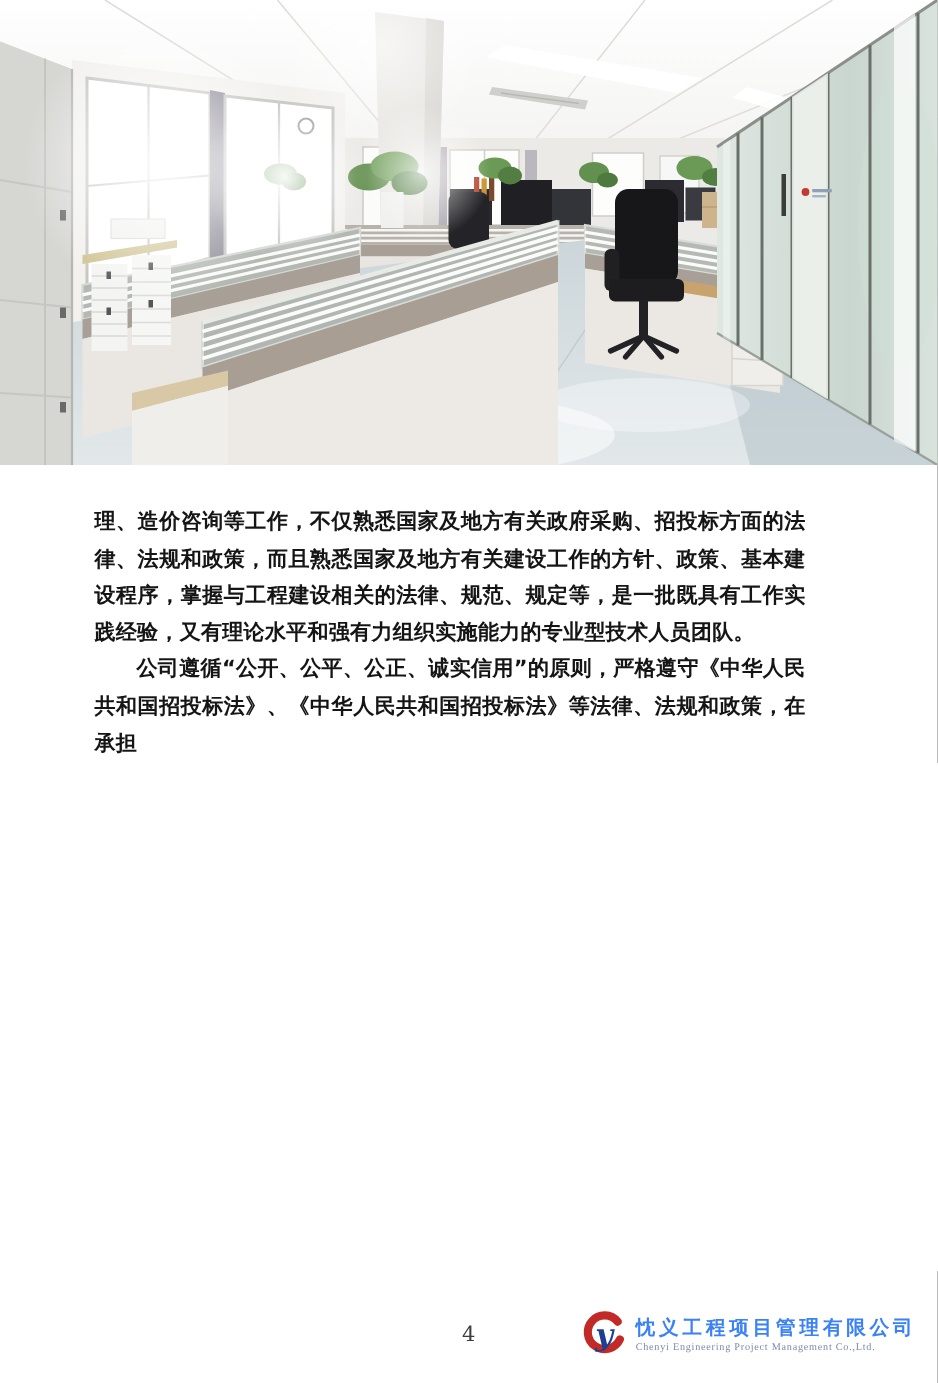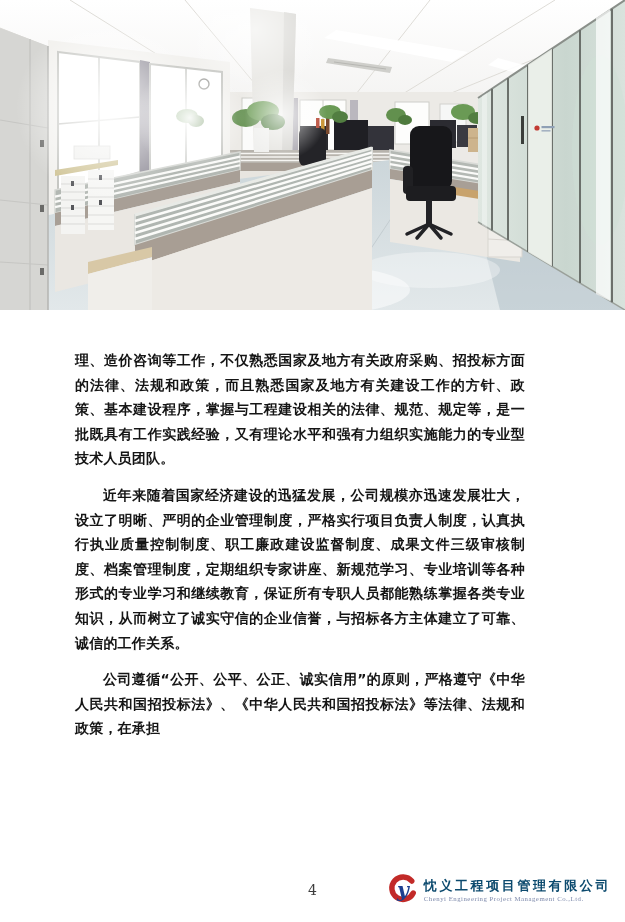--- a/index.html
+++ b/index.html
@@ -7,33 +7,33 @@
     position:relative;width:625px;height:922px;margin:0 auto;background:#ffffff;
     overflow:hidden;font-family:"DejaVu Sans","Liberation Sans",sans-serif;
   }
   .photo-wrap{position:absolute;top:0;left:0;width:625px;height:310px;overflow:hidden;}
   .photo-wrap svg{display:block;}
   .body-text{
     position:absolute;top:336px;left:63px;width:474px;
     color:#151515;font-size:14px;line-height:24.6px;font-weight:600;
     text-align:justify;text-justify:inter-ideograph;letter-spacing:.2px;
   }
-  .body-text p{margin:12px;}
+  .body-text p{margin:0;}
   .body-text p.indent{text-indent:2em;}
   .page-number{
     position:absolute;left:0;right:0;bottom:24px;text-align:center;
     font-family:"DejaVu Serif","Liberation Serif",serif;font-size:14px;color:#3d3d3d;
   }
   .logo{
     position:absolute;right:14px;bottom:15px;display:flex;align-items:center;gap:5px;
   }
   .logo-mark{width:34px;height:34px;flex:0 0 auto;}
   .logo-text{display:flex;flex-direction:column;}
   .logo-text .cn{
-    color:#0c4a6e;font-weight:bold;font-size:13px;letter-spacing:2.6px;line-height:15px;white-space:nowrap;
+    color:#3b82f6;font-weight:bold;font-size:13px;letter-spacing:2.6px;line-height:15px;white-space:nowrap;
   }
   .logo-text .en{
     color:#7d89ab;font-size:6.8px;letter-spacing:.5px;margin-top:2px;
     font-family:"Liberation Serif","DejaVu Serif",serif;white-space:nowrap;
   }
 </style>
 </head>
 <body>
 
 <div class="page">
@@ -288,21 +288,20 @@
         <circle cx="108" cy="108" r="92" fill="url(#bloom)"></circle>
         <circle cx="190" cy="118" r="55" fill="url(#bloom)"></circle>
         <circle cx="282" cy="115" r="45" fill="url(#bloom)" opacity=".8"></circle>
         <circle cx="255" cy="30" r="70" fill="url(#bloom)" opacity=".7"></circle>
       </g>
     </svg>
   </div>
 
   <div class="body-text">
     <p>理、造价咨询等工作，不仅熟悉国家及地方有关政府采购、招投标方面的法律、法规和政策，而且熟悉国家及地方有关建设工作的方针、政策、基本建设程序，掌握与工程建设相关的法律、规范、规定等，是一批既具有工作实践经验，又有理论水平和强有力组织实施能力的专业型技术人员团队。</p>
-    <p class="indent">近年来随着国家经济建设的迅猛发展，公司规模亦迅速发展壮大，设立了明晰、严明的企业管理制度，严格实行项目负责人制度，认真执行执业质量控制制度、职工廉政建设监督制度、成果文件三级审核制度、档案管理制度，定期组织专家讲座、新规范学习、专业培训等各种形式的专业学习和继续教育，保证所有专职人员都能熟练掌握各类专业知识，从而树立了诚实守信的企业信誉，与招标各方主体建立了可靠、诚信的工作关系。</p>
     <p class="indent">公司遵循“公开、公平、公正、诚实信用”的原则，严格遵守《中华人民共和国招投标法》、《中华人民共和国招投标法》等法律、法规和政策，在承担</p>
   </div>
 
   <div class="page-number">4</div>
 
   <div class="logo">
     <svg class="logo-mark" viewBox="0 0 40 40" xmlns="http://www.w3.org/2000/svg">
       <path d="M 31.5 9.5 A 13.2 13.2 0 1 0 33.2 23.5" fill="none" stroke="#c22a28" stroke-width="6.4" stroke-linecap="round"></path>
       <text x="21" y="28" text-anchor="middle" font-family="'DejaVu Serif','Liberation Serif',serif" font-style="italic" font-weight="bold" font-size="24" fill="#1d3f8f">y</text>
     </svg>

